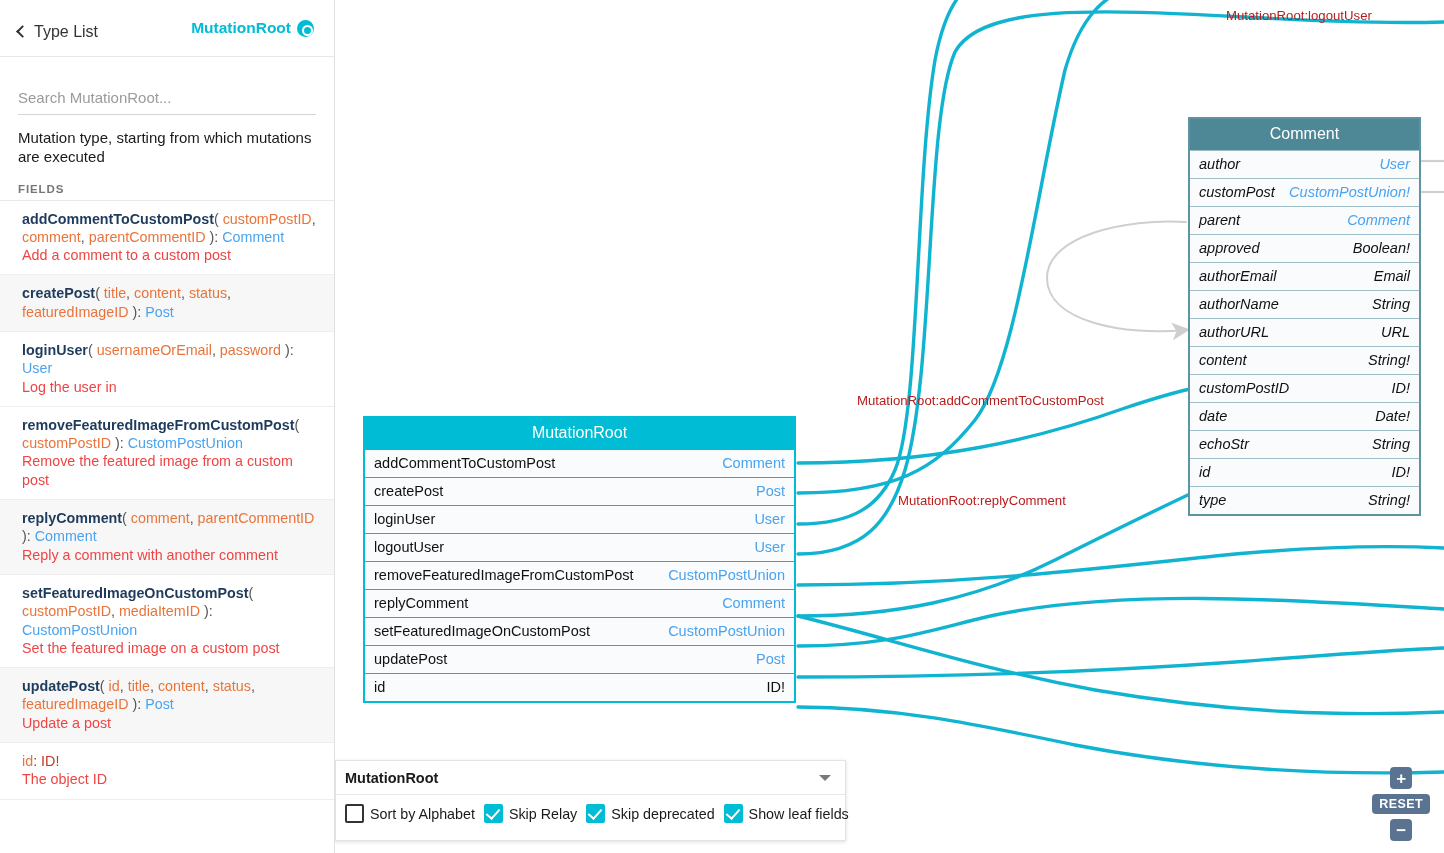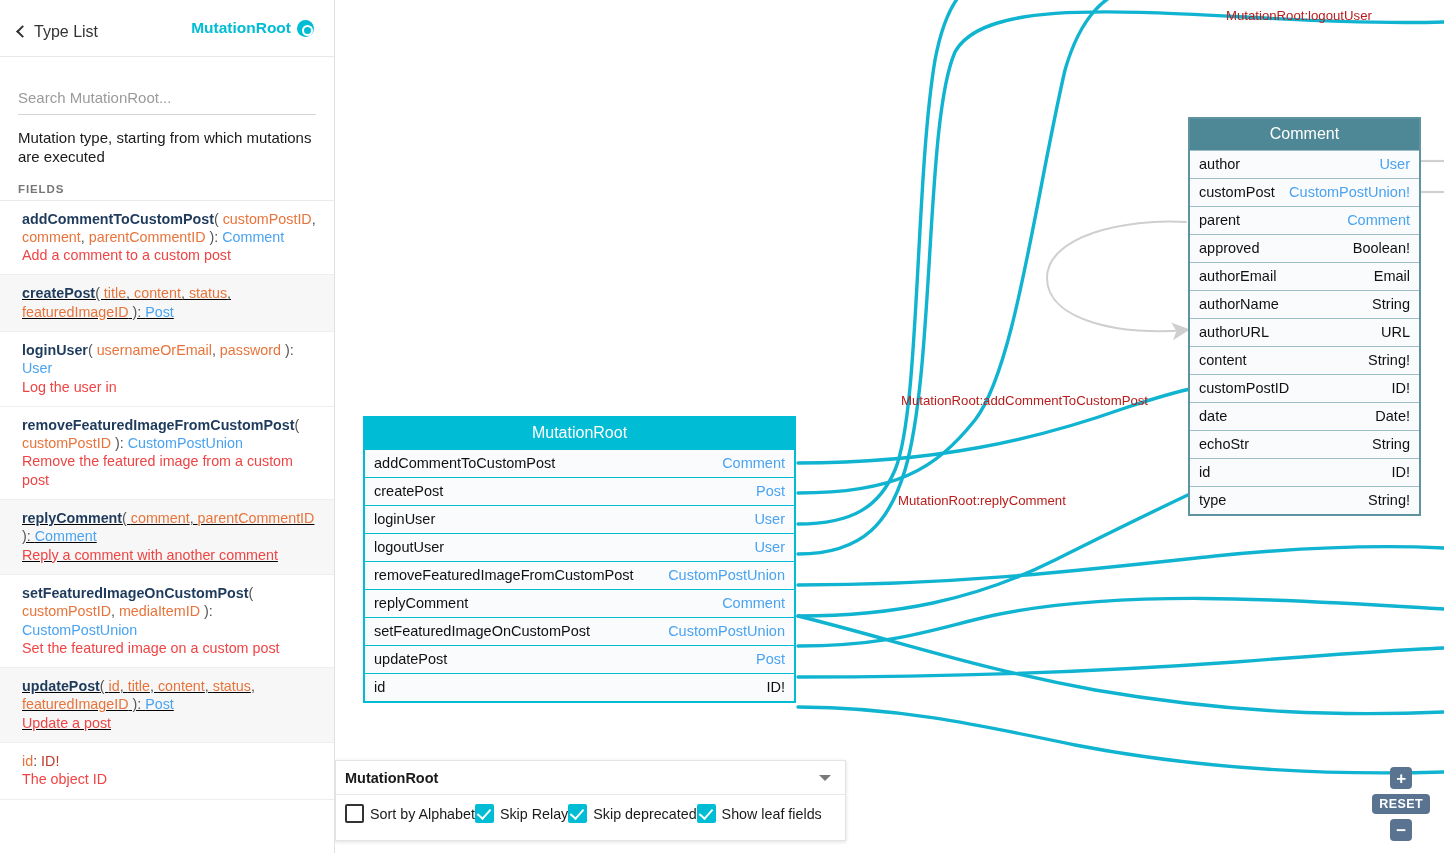--- a/index.html
+++ b/index.html
@@ -66,21 +66,21 @@
     font-size: 11.5px; font-weight: bold; letter-spacing: 0.9px;
     color: #777;
   }
   #fields-list { border-top: 1px solid #eaeaea; }
   .field-row {
     padding: 9px 18px 10px 22px;
     border-bottom: 1px solid #eeeeee;
     font-size: 14.3px; line-height: 1.28;
     cursor: pointer;
   }
-  .field-row.alt { background: #f7f7f7; text-decoration: underline; }
+  .field-row.alt { background: #f7f7f7; }
   .fname { color: #1f3b5c; font-weight: bold; }
   .farg { color: #e8743b; }
   .fpunc { color: #555; }
   .ftype { color: #4aa3f0; }
   .ftype-scalar { color: #c0392b; }
   .fdesc { color: #ef4444; font-weight: normal; }
 
   
   #graph {
     position: absolute; left: 335px; top: 0;
@@ -118,21 +118,21 @@
   }
   #node-mutationroot .node-header { background: #00bcd4; }
   #node-mutationroot .node-row { border-top-color: #00bcd4; }
 
   
   #node-comment {
     left: 853px; top: 117px; width: 233px;
     border-color: #5e93a0;
   }
   #node-comment .node-header { background: #4e8795; }
-  #node-comment .node-row { border-top-color: #9dbec7; }
+  #node-comment .node-row { border-top-color: #9dbec7; font-style: italic; }
 
   .edge-label {
     position: absolute;
     font-size: 13.2px; color: #b91c1c;
     white-space: nowrap;
   }
 
   
   #settings-panel {
     position: absolute; left: 0px; top: 760px;
@@ -146,21 +146,21 @@
     padding: 9px 14px 8px 9px;
     border-bottom: 1px solid #e8e8e8;
   }
   #panel-title { font-size: 14.5px; font-weight: bold; color: #1a1a1a; }
   .caret-down {
     width: 0; height: 0;
     border-left: 6px solid transparent; border-right: 6px solid transparent;
     border-top: 6px solid #7a7a7a; cursor: pointer;
   }
   #panel-opts {
-    display: flex; align-items: center; 
+    display: flex; align-items: center; gap: 9px;
     padding: 9px 8px 0 9px;
   }
   .opt { display: flex; align-items: center; gap: 6px; cursor: pointer; }
   .opt-label { font-size: 14.3px; color: #1a1a1a; white-space: nowrap; }
   .cbox {
     width: 19px; height: 19px; border-radius: 2px; position: relative;
     flex: none;
   }
   .cbox.off { border: 2px solid #333; background: #fff; }
   .cbox.on { background: #00bcd4; }
@@ -385,21 +385,21 @@
           </div>
           <div class="node-row">
             <span class="rname">type</span>
             <span class="rtype scalar">String!</span>
           </div>
         </div>
     </div>
 
     <div id="edge-labels">
         <div class="edge-label" style="left: 891px; top: 8px;">MutationRoot:logoutUser</div>
-        <div class="edge-label" style="left: 522px; top: 393px; margin-left: 44px;">MutationRoot:addCommentToCustomPost</div>
+        <div class="edge-label" style="left: 522px; top: 393px;">MutationRoot:addCommentToCustomPost</div>
         <div class="edge-label" style="left: 563px; top: 493px;">MutationRoot:replyComment</div>
       </div>
 
     <div id="settings-panel">
       <div id="panel-head">
         <span id="panel-title">MutationRoot</span>
         <span class="caret-down"></span>
       </div>
       <div id="panel-opts">
           <label class="opt">

